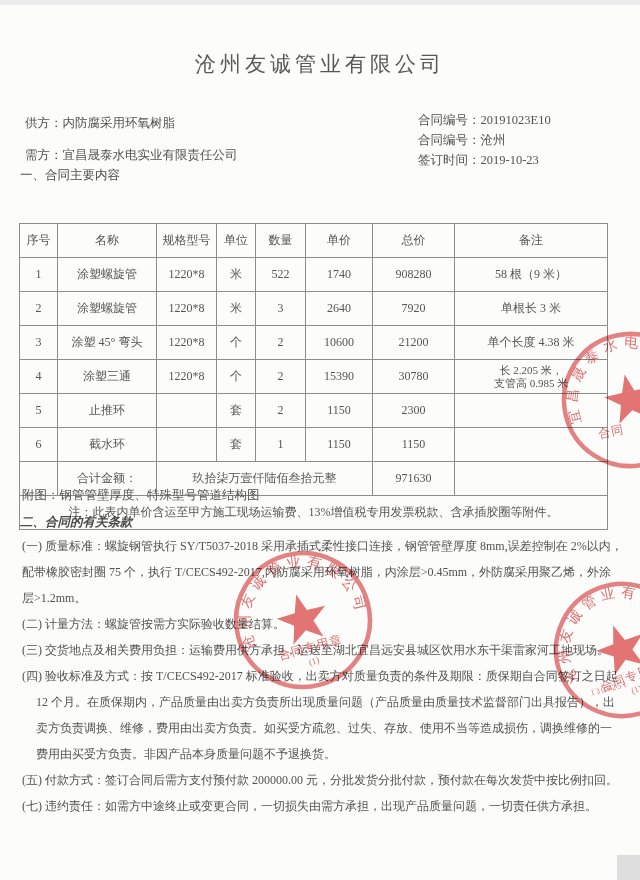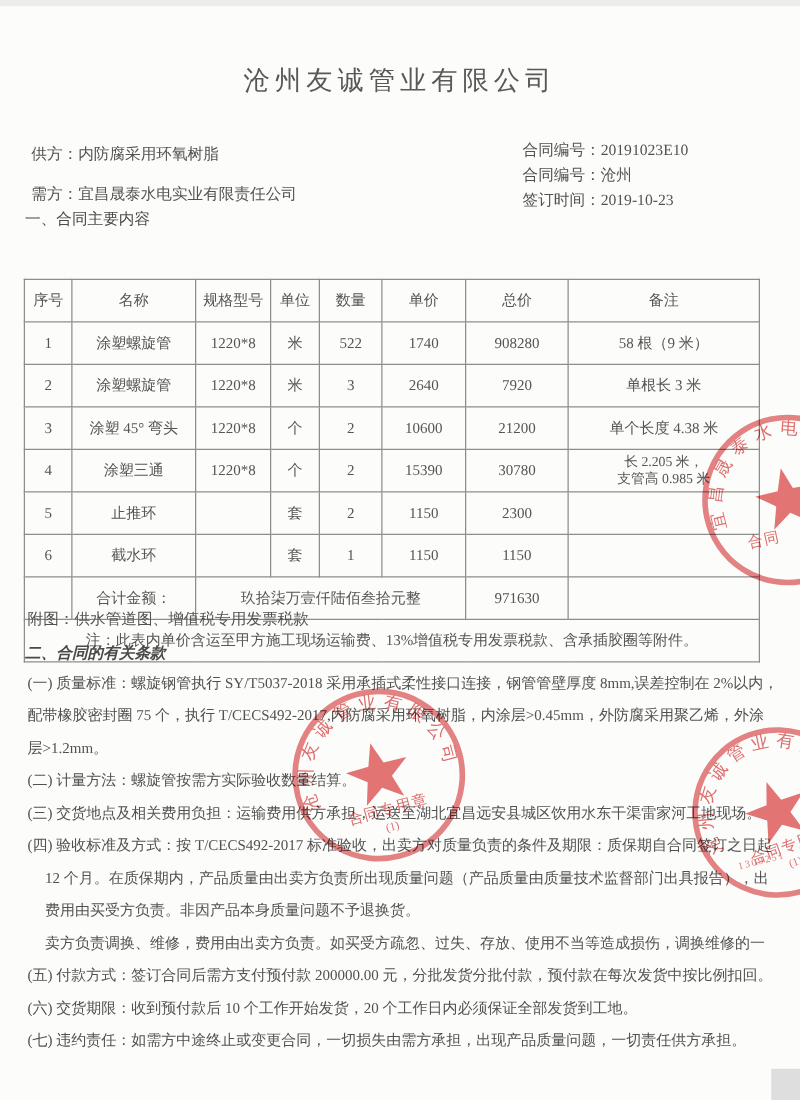--- a/index.html
+++ b/index.html
@@ -154,35 +154,34 @@
       <td colspan="4">玖拾柒万壹仟陆佰叁拾元整</td>
       <td>971630</td>
       <td></td>
     </tr>
     <tr class="note-row">
       <td colspan="8" class="note-cell">注：此表内单价含运至甲方施工现场运输费、13%增值税专用发票税款、含承插胶圈等附件。</td>
     </tr>
   </tbody>
     </table>
 
-  <div class="attachment">附图：供水管道图、增值税专用发票税款</div>
+  <div class="attachment">附图：钢管管壁厚度、特殊型号管道结构图</div>
   <div class="sec-heading sec2">二、合同的有关条款</div>
 
   <div class="terms">
     <div class="term-line">(一) 质量标准：螺旋钢管执行 SY/T5037-2018 采用承插式柔性接口连接，钢管管壁厚度 8mm,误差控制在 2%以内，</div>
     <div class="term-line">配带橡胶密封圈 75 个，执行 T/CECS492-2017,内防腐采用环氧树脂，内涂层&gt;0.45mm，外防腐采用聚乙烯，外涂</div>
     <div class="term-line">层&gt;1.2mm。</div>
     <div class="term-line">(二) 计量方法：螺旋管按需方实际验收数量结算。</div>
     <div class="term-line">(三) 交货地点及相关费用负担：运输费用供方承担，运送至湖北宜昌远安县城区饮用水东干渠雷家河工地现场。</div>
     <div class="term-line">(四) 验收标准及方式：按 T/CECS492-2017 标准验收，出卖方对质量负责的条件及期限：质保期自合同签订之日起</div>
     <div class="term-line indent">12 个月。在质保期内，产品质量由出卖方负责所出现质量问题（产品质量由质量技术监督部门出具报告），出</div>
+    <div class="term-line indent">卖方负责调换、维修，费用由出卖方负责。如买受方疏忽、过失、存放、使用不当等造成损伤，调换维修的一</div>
     <div class="term-line indent">费用由买受方负责。非因产品本身质量问题不予退换货。</div>
-    <div class="term-line indent">卖方负责调换、维修，费用由出卖方负责。如买受方疏忽、过失、存放、使用不当等造成损伤，调换维修的一</div>
     <div class="term-line">(五) 付款方式：签订合同后需方支付预付款 200000.00 元，分批发货分批付款，预付款在每次发货中按比例扣回。</div>
-    <div class="term-line">(六) 交货期限：收到预付款后 10 个工作开始发货，20 个工作日内必须保证全部发货到工地。</div>
     <div class="term-line">(七) 违约责任：如需方中途终止或变更合同，一切损失由需方承担，出现产品质量问题，一切责任供方承担。</div>
   </div>
 
   <svg class="stamp stamp-buyer" viewBox="0 0 150 150">
     <defs>
         <path id="arcBuyer" d="M23.8,88.7 A53,53 0 1,1 126.2,88.7" fill="none"></path>
       </defs>
     <circle class="seal-ring" cx="75" cy="75" r="66"></circle>
     <polygon class="seal-star" points="75,49 81.2,66.5 99.7,67 84.9,78.2 90.3,96 75,85.5 59.7,96 65.1,78.2 50.3,67 68.8,66.5"></polygon>
     <text class="seal-arc seal-arc-buyer"><textPath href="#arcBuyer" startOffset="2">宜昌晟泰水电实业</textPath></text>

